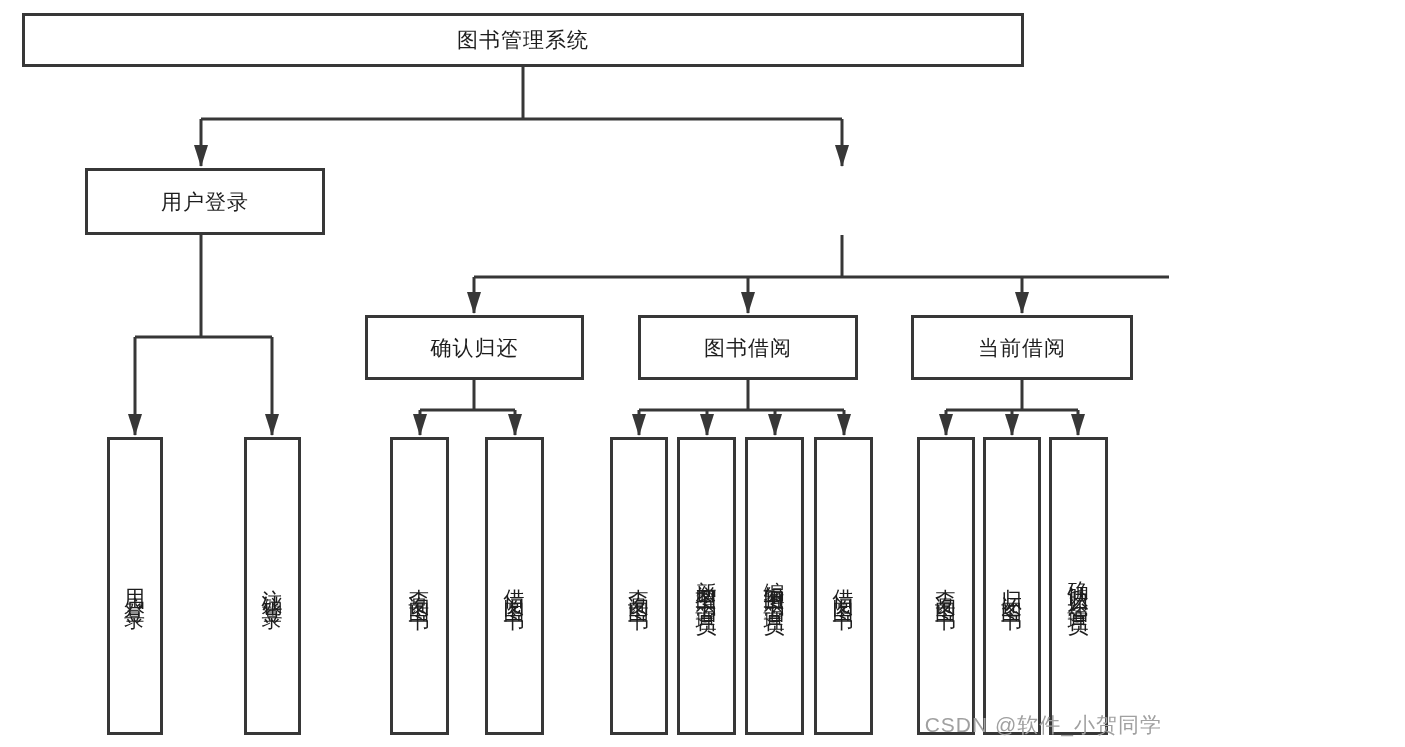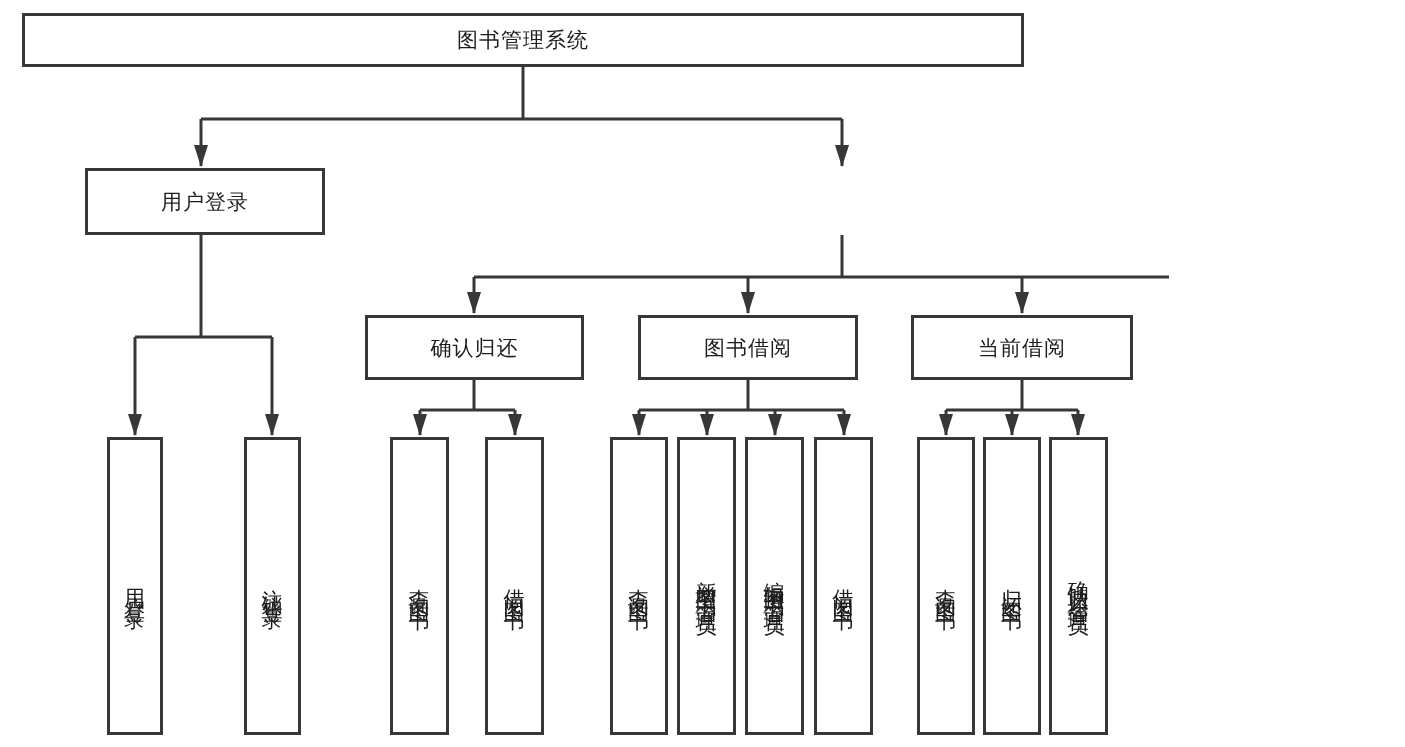--- a/index.html
+++ b/index.html
@@ -121,14 +121,15 @@
   <div class="vbox" style="left:745px;top:437px;width:59px;height:298px;letter-spacing:5px;">编辑图书（管理员）</div>
   <div class="vbox" style="left:814px;top:437px;width:59px;height:298px;">借阅图书</div>
 
   <div class="vbox" style="left:917px;top:437px;width:58px;height:298px;">查询图书</div>
   <div class="vbox" style="left:983px;top:437px;width:58px;height:298px;">归还图书</div>
   <div class="vbox" style="left:1049px;top:437px;width:59px;height:298px;letter-spacing:5px;">确认归还（管理员）</div>
 
   <div class="vbox" style="left:1197px;top:437px;width:56px;height:298px;">新增借阅记录</div>
   <div class="vbox" style="left:1313px;top:437px;width:57px;height:298px;">查询借阅记录</div>
 
+  <div class="wm">CSDN @软件_小贺同学</div>
 
 </div>
 
 </body></html>

